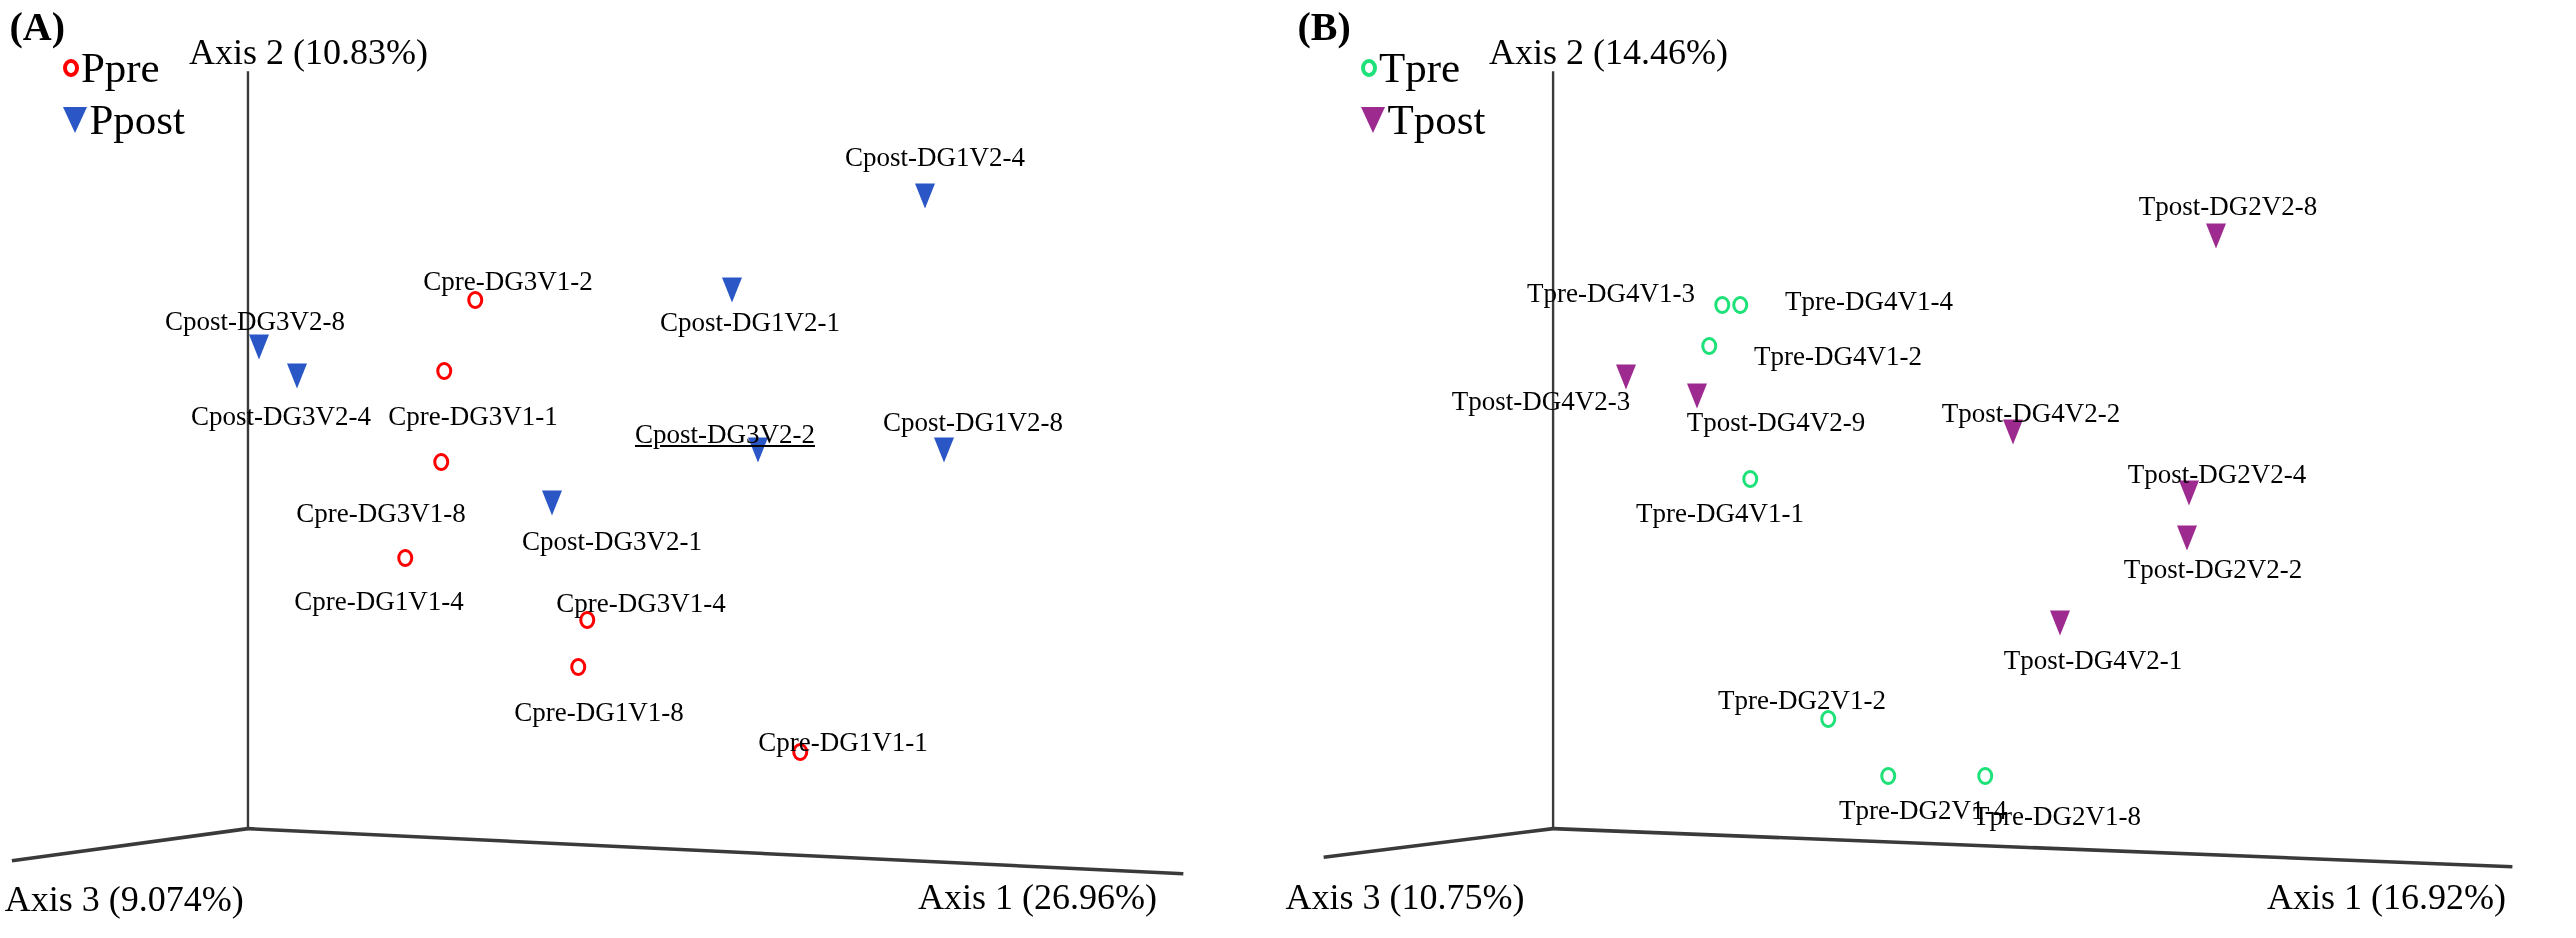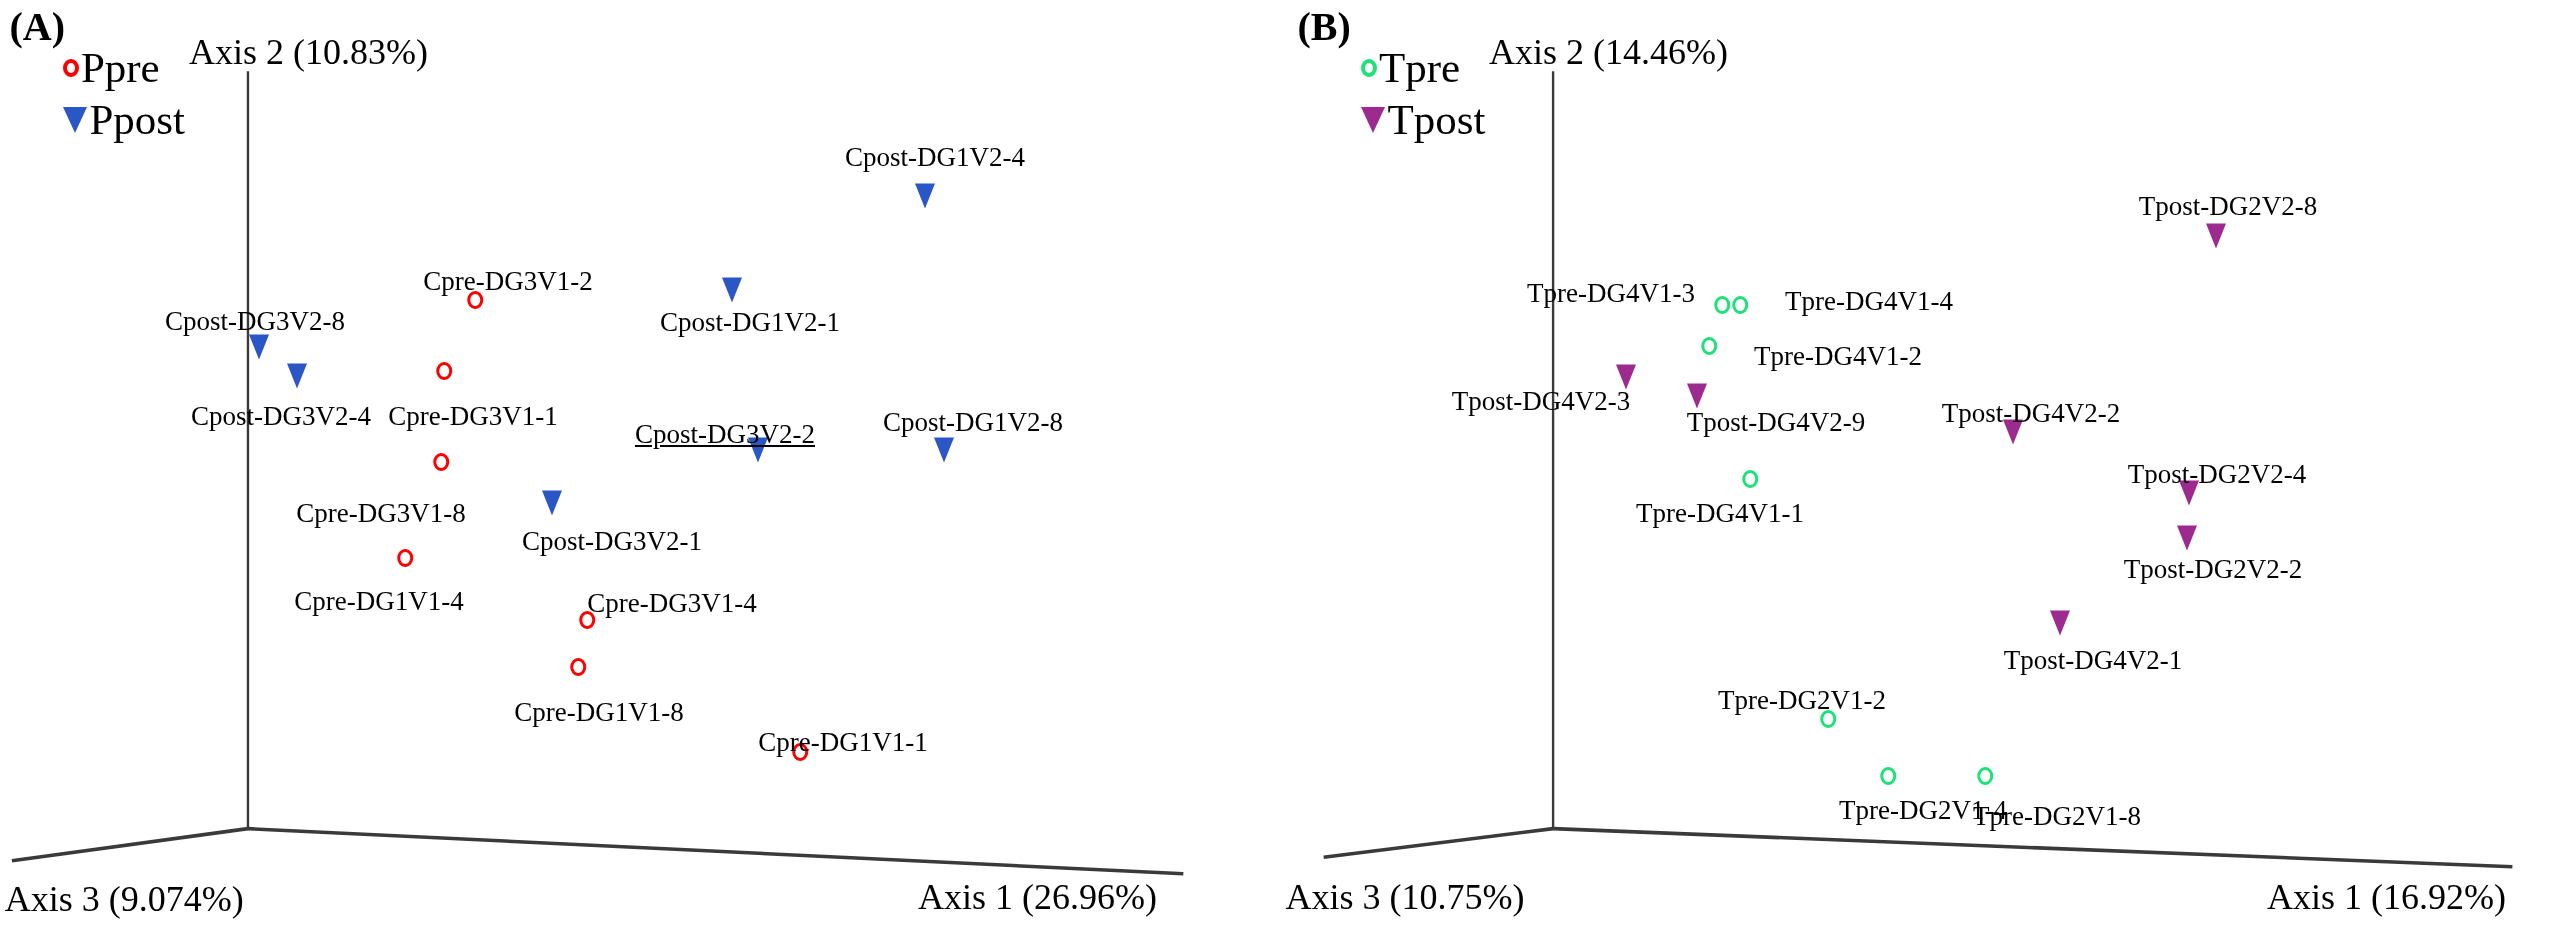--- a/index.html
+++ b/index.html
@@ -172,21 +172,21 @@
         <div class="pt-label" style="left: 725px; top: 421px; text-decoration: underline;">Cpost-DG3V2-2</div>
         <div class="marker mk-tri" style="left: 944px; top: 450px;"></div>
         <div class="pt-label" style="left: 973px; top: 409px;">Cpost-DG1V2-8</div>
         <div class="marker mk-circle" style="left: 441px; top: 462px;"></div>
         <div class="pt-label" style="left: 381px; top: 500px;">Cpre-DG3V1-8</div>
         <div class="marker mk-tri" style="left: 552px; top: 503px;"></div>
         <div class="pt-label" style="left: 612px; top: 528px;">Cpost-DG3V2-1</div>
         <div class="marker mk-circle" style="left: 405px; top: 558px;"></div>
         <div class="pt-label" style="left: 379px; top: 588px;">Cpre-DG1V1-4</div>
         <div class="marker mk-circle" style="left: 587px; top: 620px;"></div>
-        <div class="pt-label" style="left: 672px; top: 590px;">Cpre-DG3V1-4</div>
+        <div class="pt-label" style="left: 641px; top: 590px;">Cpre-DG3V1-4</div>
         <div class="marker mk-circle" style="left: 578px; top: 667px;"></div>
         <div class="pt-label" style="left: 599px; top: 699px;">Cpre-DG1V1-8</div>
         <div class="marker mk-circle" style="left: 800px; top: 752px;"></div>
         <div class="pt-label" style="left: 843px; top: 729px;">Cpre-DG1V1-1</div>
       </div>
   </div>
 
   <div class="panel" id="panel-b">
 
     <div class="panel-letter" style="left:9.5px; top:7.1px;">(B)</div>

